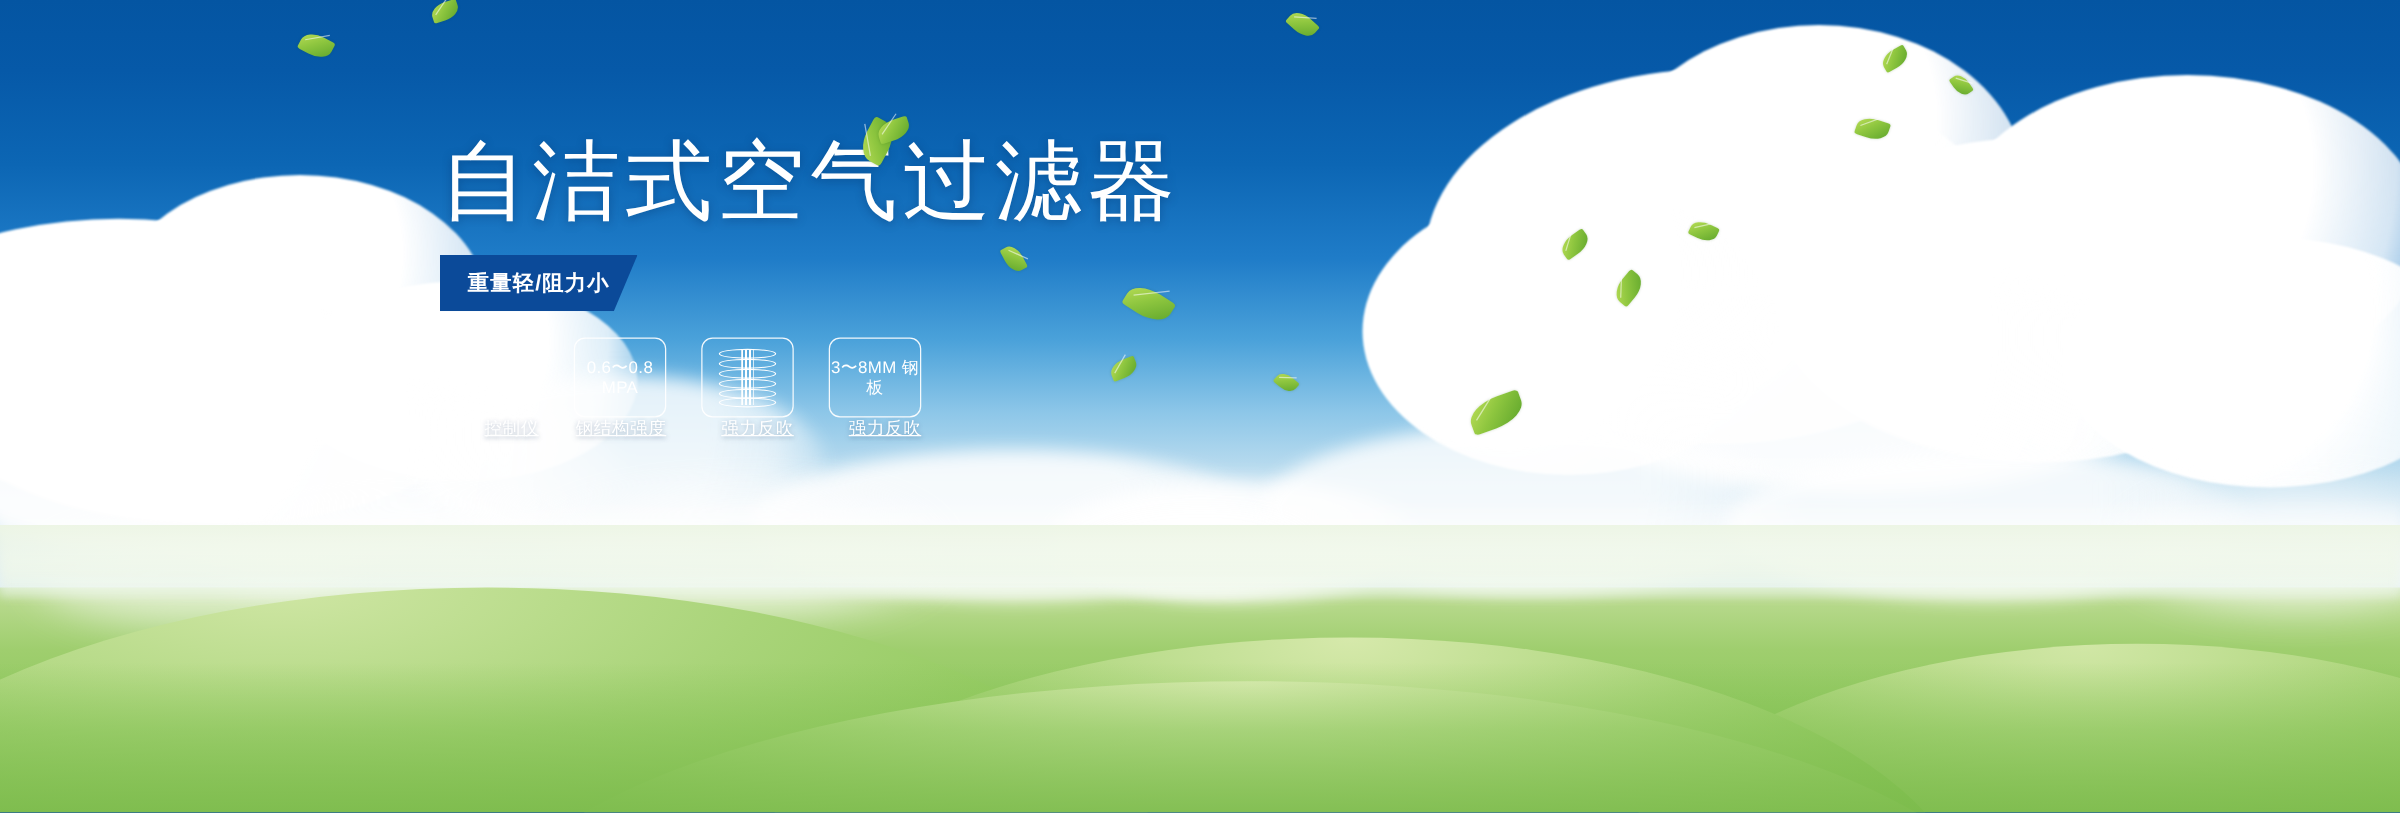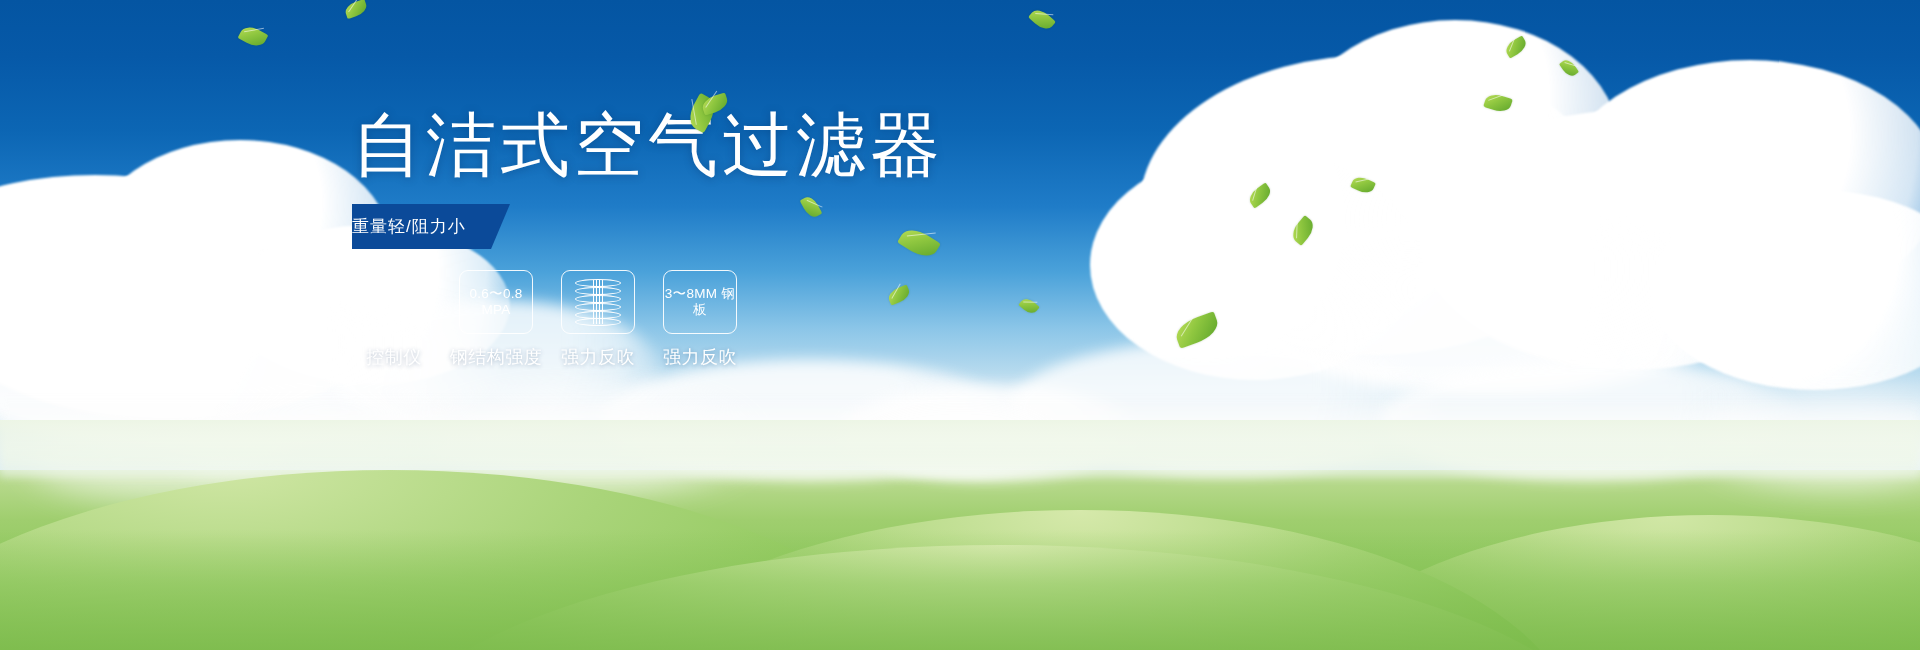--- a/index.html
+++ b/index.html
@@ -82,34 +82,34 @@
   
   .copy{position:absolute;left:350px;top:110px;width:700px;}
   .title{
     color:#ffffff;font-size:70px;line-height:1;letter-spacing:4px;
     font-weight:400;text-shadow:0 1px 8px rgba(0,40,90,.35);
     white-space:nowrap;margin:0 0 24px 2px;
   }
   .title-leaf{position:absolute;left:335px;top:-8px;width:34px;height:22px;}
 
   .tags{display:flex;height:45px;margin-left:2px;width:320px;}
-  .tag{display:flex;align-items:center;font-size:17px;letter-spacing:1px;}
+  .tag{display:flex;align-items:center;justify-content:center;font-size:17px;letter-spacing:1px;font-weight:bold;}
   .tag-a{background:#0b4a99;color:#fff;width:158px;
     clip-path:polygon(0 0,100% 0,88% 100%,0 100%);}
   .tag-b{background:#ffffff;color:#1262ab;width:170px;margin-left:-14px;
     clip-path:polygon(12% 0,100% 0,100% 100%,0 100%);}
 
   
   .features{position:absolute;left:357px;top:270px;display:flex;gap:28px;}
-  .feat{width:74px;display:flex;flex-direction:column;align-items:center;}
+  .feat{width:74px;display:flex;flex-direction:column;align-items:flex-end;}
   .feat-box{width:74px;height:64px;border:1.6px solid rgba(255,255,255,.92);
     border-radius:9px;display:flex;align-items:center;justify-content:center;
     color:#fff;text-align:center;line-height:1.15;font-size:13.5px;letter-spacing:.3px;}
-  .feat-label{margin-top:11px;color:#fff;font-size:18px;letter-spacing:.5px;white-space:nowrap;
-    text-shadow:0 1px 4px rgba(0,40,90,.3);}
+  .feat-label{color:#fff;font-size:14px;letter-spacing:.5px;white-space:nowrap;
+    text-shadow:0 1px 4px rgba(0,40,90,.3);text-decoration:underline;}
 
   
   .gauge{position:relative;width:56px;height:50px;}
   .gauge .dots{position:absolute;inset:0;}
   .gauge .needle{position:absolute;left:50%;top:9px;width:7px;height:34px;margin-left:-3.5px;
     background:#fff;border-radius:4px;}
   .gauge .no{position:absolute;left:-4px;top:20px;font-size:6px;letter-spacing:.3px;}
   .gauge .off{position:absolute;right:2px;bottom:2px;font-size:6px;letter-spacing:.3px;}
   .gdot{position:absolute;width:3px;height:3px;border-radius:50%;background:#fff;}
 

